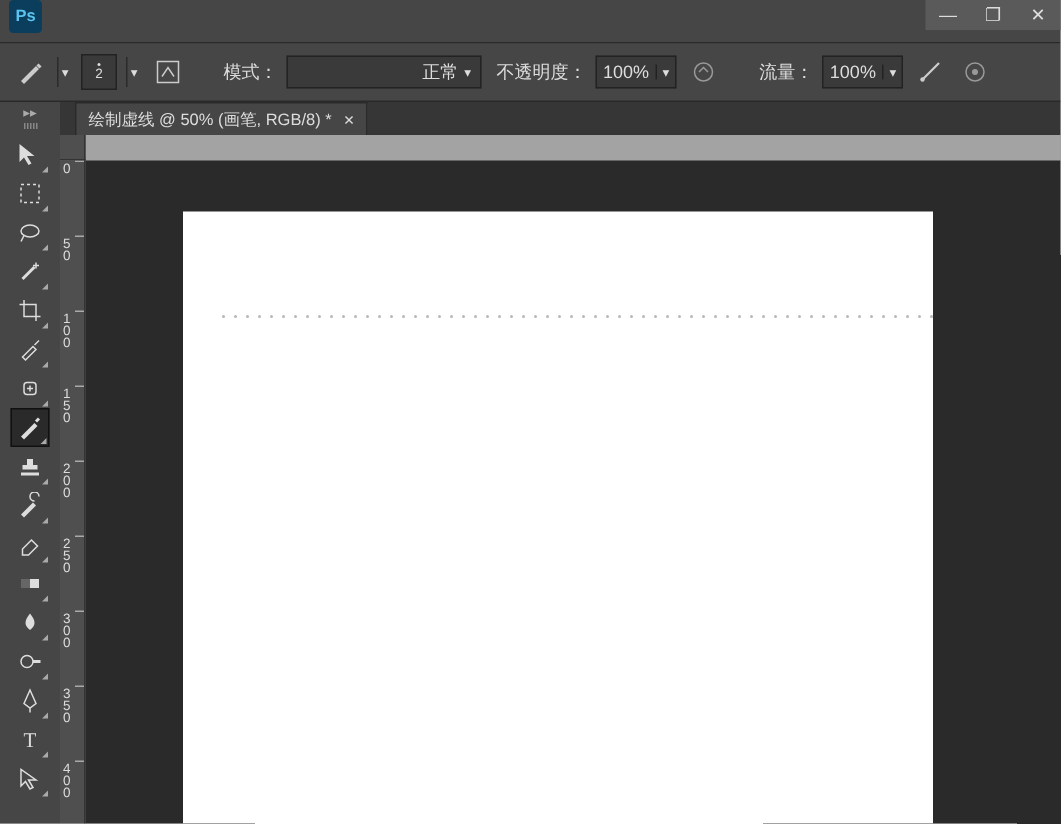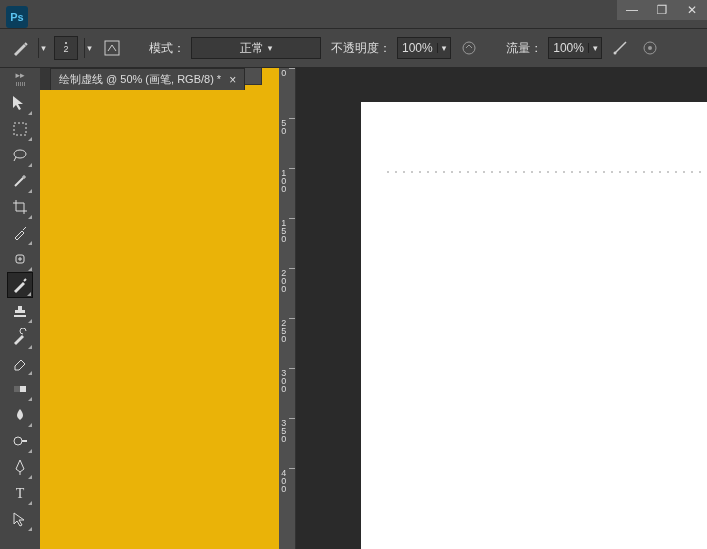--- a/index.html
+++ b/index.html
@@ -1,43 +1,43 @@
 <!DOCTYPE html>
 <html><head>
 <meta charset="utf-8">
 <style>
 * { margin: 0; padding: 0; box-sizing: border-box; user-select: none; }
 body { width: 707px; height: 549px; background: #464646; font-family: "Microsoft YaHei", sans-serif; font-size: 12px; color: #ddd; overflow: hidden; }
-.menubar { height: 28px; background: #464646; display: flex; align-items: flex-end; padding-left: 6px; }
+.menubar { height: 28px; background: #464646; display: flex; align-items: flex-start; padding-left: 6px; }
 .ps-logo { width: 22px; height: 22px; background: #0a3e5c; border-radius: 3px; display: flex; align-items: center; justify-content: center; font-weight: bold; font-size: 11px; color: #5bc3f0; margin-right: 10px; }
 .menu-items { display: flex; gap: 0; }
 .menu-item { padding: 4px 8px; cursor: pointer; white-space: nowrap; }
 .window-controls { position: absolute; top: 0; right: 0; display: flex; background: #5a5a5a; height: 20px;}
 .win-btn { width: 30px; height: 20px; display: flex; align-items: center; justify-content: center; cursor: pointer; font-size: 12px; font-family: sans-serif;}
 .divider { height: 1px; background: #2a2a2a; }
 .optbar { height: 39px; background: #464646; display: flex; align-items: center; padding: 0 8px; gap: 6px; border-bottom: 1px solid #2a2a2a;}
 .opt-ico { width: 24px; height: 24px; display: flex; align-items: center; justify-content: center; cursor: pointer; border-radius: 2px;}
 .opt-dd { width: 10px; border-left: 1px solid #2a2a2a; height: 20px; display:flex; align-items:center; justify-content:center; font-size:9px; cursor:pointer; }
 .brush-size { width: 24px; height: 24px; border: 1px solid #222; display: flex; flex-direction: column; align-items: center; justify-content: center; background: #3a3a3a; cursor:pointer; position: relative;}
 .brush-dot { width: 2px; height: 2px; background: #ddd; border-radius: 50%; margin-bottom:1px;}
 .brush-num { font-size: 9px; line-height:1;}
 .lbl { font-size: 12px; margin-left: 19px; }
-.select-box { height: 22px; background: #3a3a3a; border: 1px solid #222; display: flex; align-items: center; padding: 0 6px; cursor: pointer; justify-content: center;}
+.select-box { height: 22px; background: #3a3a3a; border: 1px solid #222; display: flex; align-items: center; padding: 0 6px; cursor: pointer; justify-content: flex-end;}
 .select-box .arr { font-size: 9px; margin-left: 4px;}
 .pct-box { height: 22px; background: #3a3a3a; border: 1px solid #222; display: flex; align-items: center; padding: 0 4px; cursor: pointer;}
 .pct-box .arr { border-left: 1px solid #222; padding-left: 4px; margin-left: 4px; font-size:9px;}
 .main { display: flex; height: calc(549px - 28px - 1px - 39px); }
 .toolbox { width: 40px; background: #464646; display: flex; flex-direction: column; align-items: center; padding-top: 2px;}
 .tb-handle { width: 30px; height: 6px; display:flex; justify-content:center; gap:1px; margin-bottom:2px;}
 .tb-handle span { width:1px; height:4px; background:#888;}
 .tb-expand { width:14px; height:10px; font-size:9px; display:flex; align-items:center; justify-content:center; cursor:pointer; color:#aaa; margin-bottom:2px;}
 .tool { width: 26px; height: 26px; display: flex; align-items: center; justify-content: center; cursor: pointer; position: relative; margin-bottom: 0;}
 .tool.active { background: #2a2a2a; border: 1px solid #111; }
 .tool .tri { position: absolute; bottom: 1px; right: 1px; width: 0; height: 0; border-left: 4px solid transparent; border-bottom: 4px solid #aaa;}
-.workspace { flex: 1; display: flex; flex-direction: row; background: #eab308; }
+.workspace { flex: 1; display: flex; flex-direction: column; background: #a3a3a3; }
 .tabbar { height: 22px; background: #363636; display: flex; align-items: flex-end; padding-left: 10px; }
 .doc-tab { height: 22px; background: #464646; border: 1px solid #2a2a2a; border-bottom: none; padding: 0 8px; display: flex; align-items: center; gap: 8px; font-size: 11px; cursor:pointer;}
 .doc-tab .close { cursor: pointer; font-size:12px;}
 .hruler { height: 17px; background: #4f4f4f; border-bottom: 1px solid #333; margin-left: 17px; position: relative; overflow: hidden;}
 .canvas-area { flex: 1; display: flex; }
 .vruler { width: 17px; background: #4f4f4f; border-right: 1px solid #333; position: relative; overflow: hidden;}
 .canvas-bg { flex: 1; background: #2a2a2a; position: relative; overflow: hidden;}
 .canvas { position: absolute; left: 65px; top: 34px; width: 500px; height: 500px; background: #fff;}
 .dotted { position: absolute; top: 69px; left: 26px; right: 26px; height: 1px; display: flex; gap: 6px;}
 .dotted span { width: 2px; height: 2px; background: #b8b8b8; border-radius: 50%; flex-shrink:0;}

